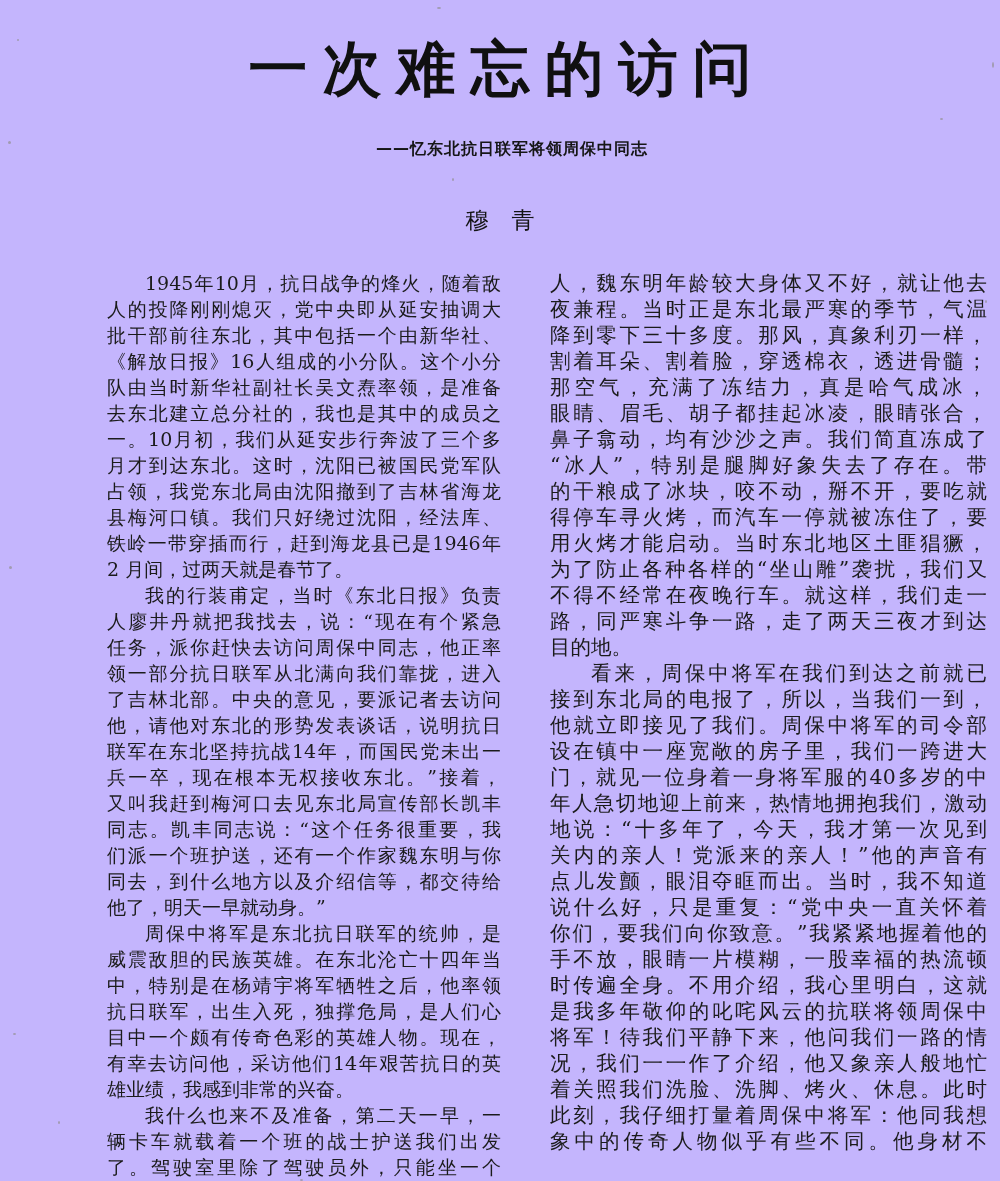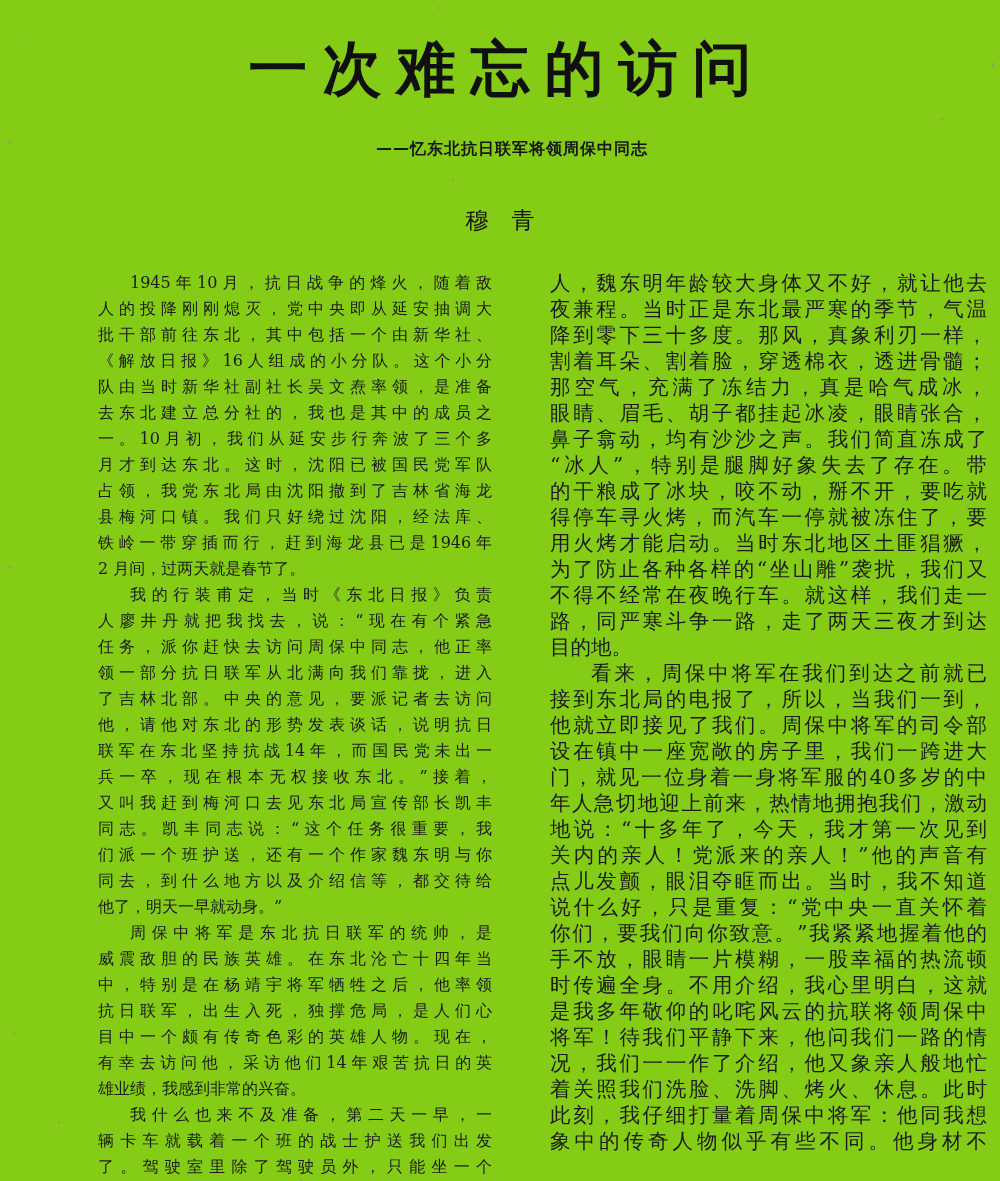--- a/index.html
+++ b/index.html
@@ -29,21 +29,21 @@
     padding-left:12px;
   }
   .author {
     position:absolute; top:205px; left:0; width:100%;
     text-align:center;
     font-size:23px; font-weight:400;
     color:#141414;
     white-space:nowrap;
   }
   .col { position:absolute; top:270px; }
-  .col-left  { left:98px; width:394px; font-size:16px; }
+  .col-left  { left:107px; width:394px; font-size:19px; }
   .col-right { left:528px; width:437px; font-size:20.5px;margin-left:22px; }
   .line {
     height:26px; line-height:26px;
     text-align:justify;
     text-align-last:justify;
     text-justify:inter-character;
     white-space:nowrap;
     overflow:visible;
   }
   .line.indent { text-indent:2em; }
@@ -51,21 +51,21 @@
   
   .specks i {
     position:absolute; display:block;
     background:#8f8d88; border-radius:50%;
     opacity:.65;
   }
 </style>
 </head>
 <body>
 
-<div class="page" style="background: #84cc16; color: rgb(27, 27, 27);">
+<div class="page" style="background: #c4b5fd; color: rgb(27, 27, 27);">
 
   <div class="title">一次难忘的访问</div>
 
   <div class="subtitle">——忆东北抗日联军将领周保中同志</div>
 
   <div class="author">穆　青</div>
 
   <div class="col col-left">
       <div class="line indent">1945年10月，抗日战争的烽火，随着敌</div>
       <div class="line">人的投降刚刚熄灭，党中央即从延安抽调大</div>

